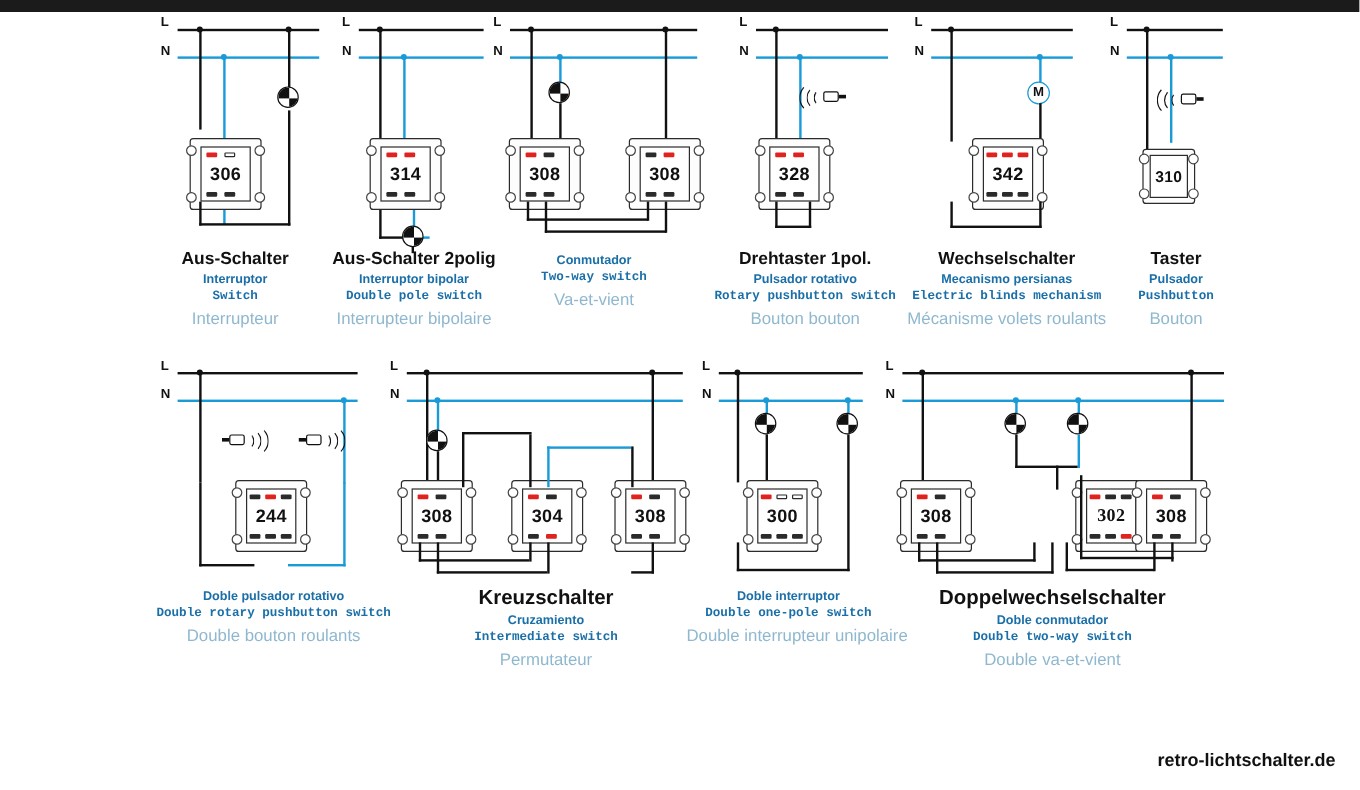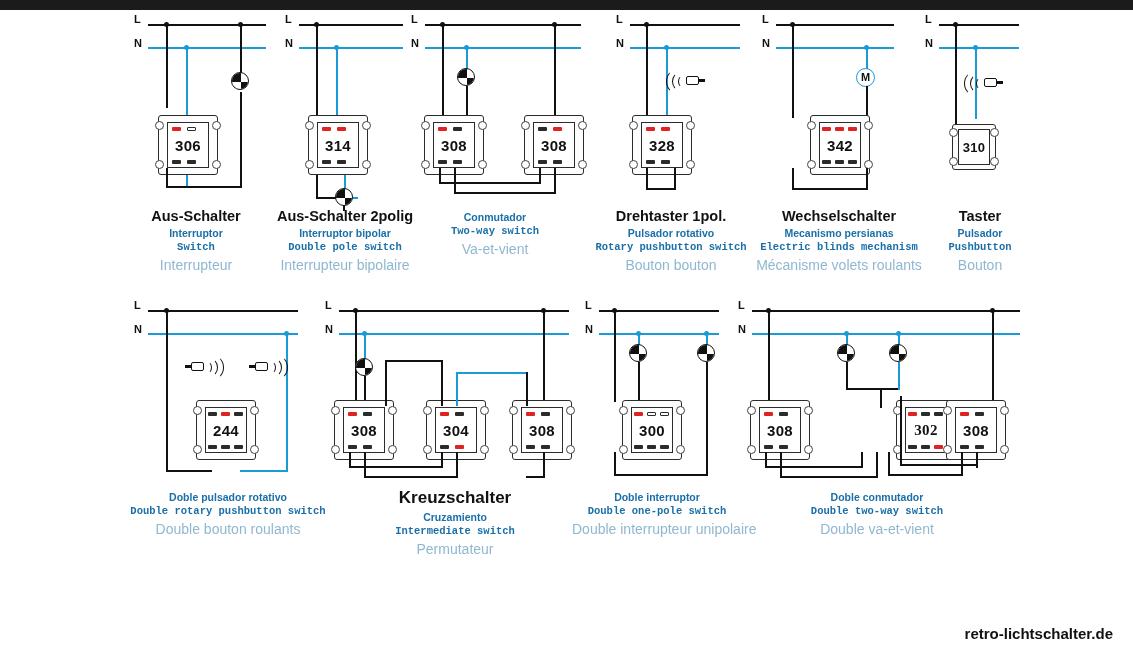--- a/index.html
+++ b/index.html
@@ -670,20 +670,21 @@
     <div class="w v2" style="left:861px;top:452px;height:16px;"></div>
     <div class="w v2" style="left:876px;top:452px;height:26px;"></div>
     <div class="w v2" style="left:888px;top:452px;height:24px;"></div>
     <div class="w h2" style="left:888px;top:474px;width:74px;"></div>
     <div class="w v2" style="left:961px;top:452px;height:24px;"></div>
     <div class="w v2" style="left:976px;top:452px;height:16px;"></div>
     <div class="w h2" style="left:900px;top:464px;width:78px;"></div>
     <div class="w v2" style="left:900px;top:396px;height:70px;"></div>
 
     <div class="cap big" style="left:770px;top:488px;width:214px;">
+      <div class="t1">Doppelwechselschalter</div>
       <div class="t2">Doble conmutador</div>
       <div class="t3">Double two-way switch</div>
       <div class="t4">Double va-et-vient</div>
     </div>
   </div>
 
   <div class="footer">retro-lichtschalter.de</div>
 
 </div>
 

